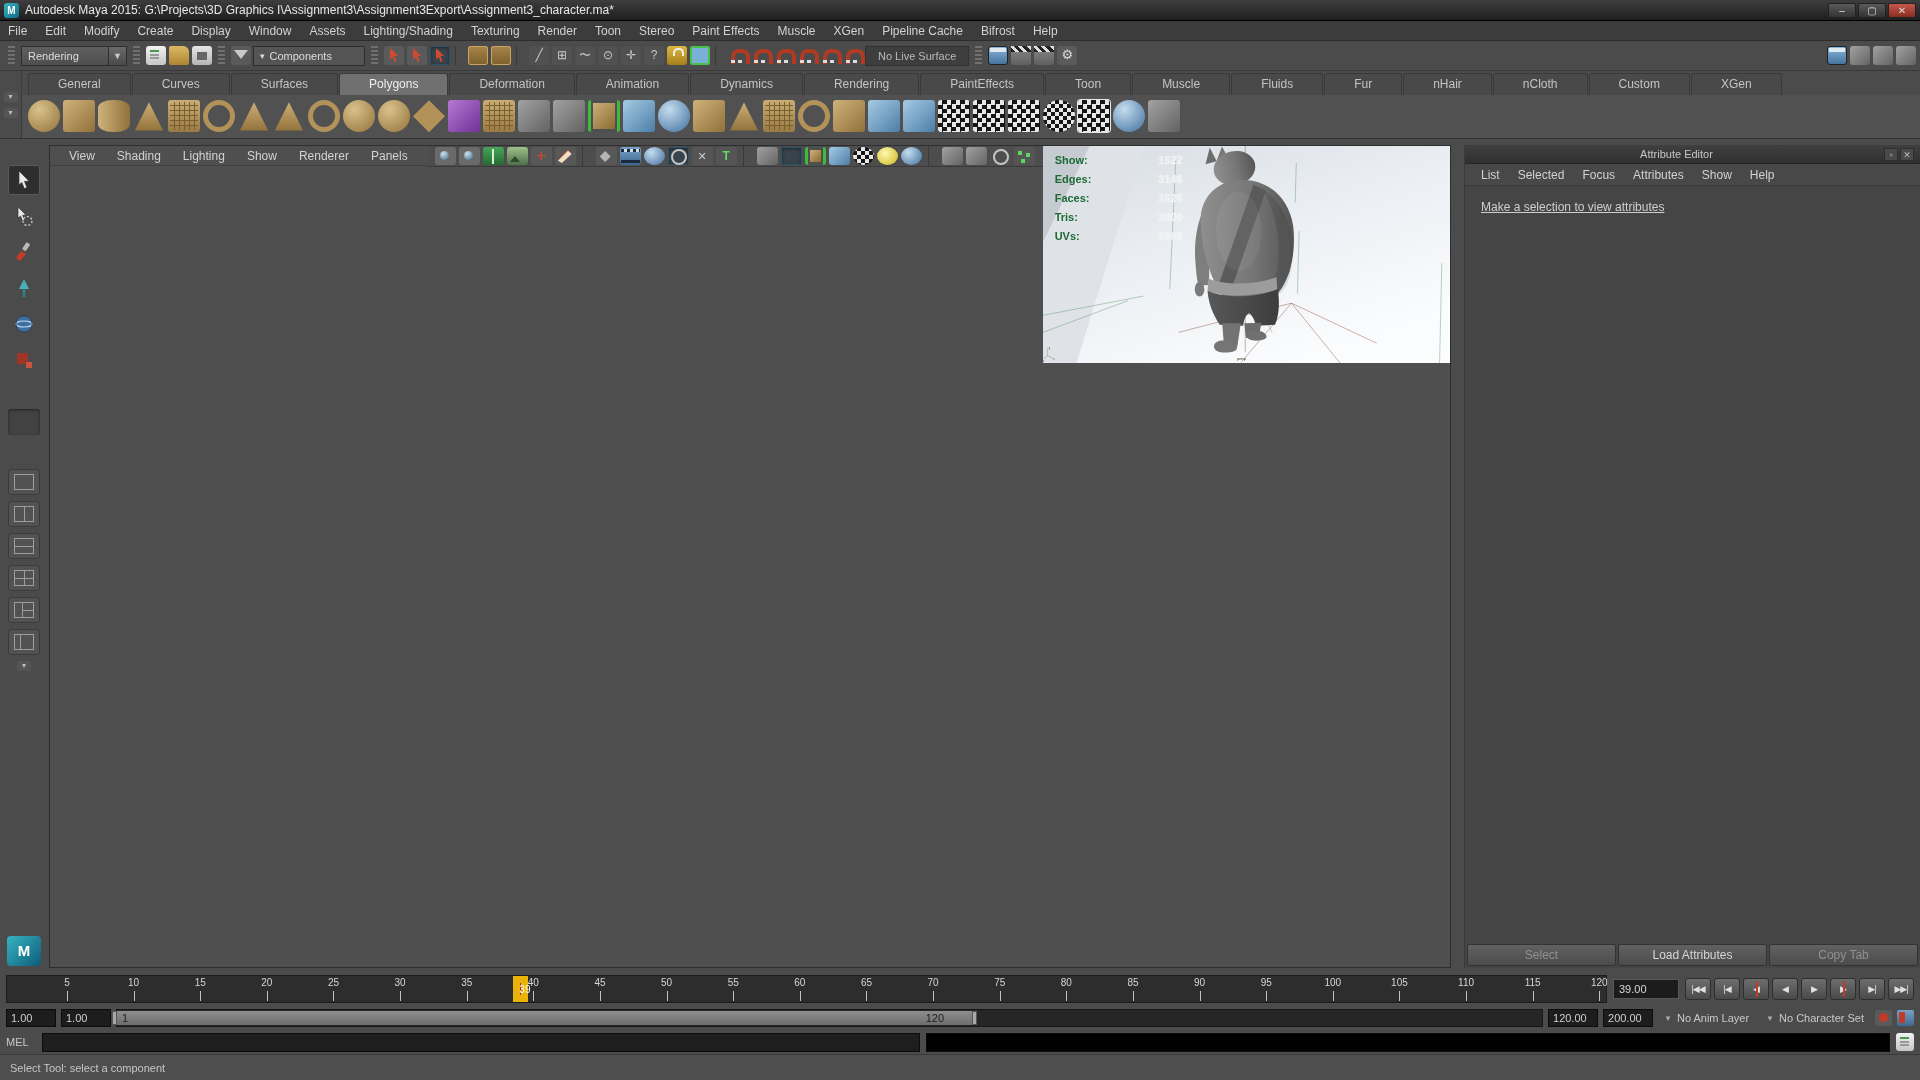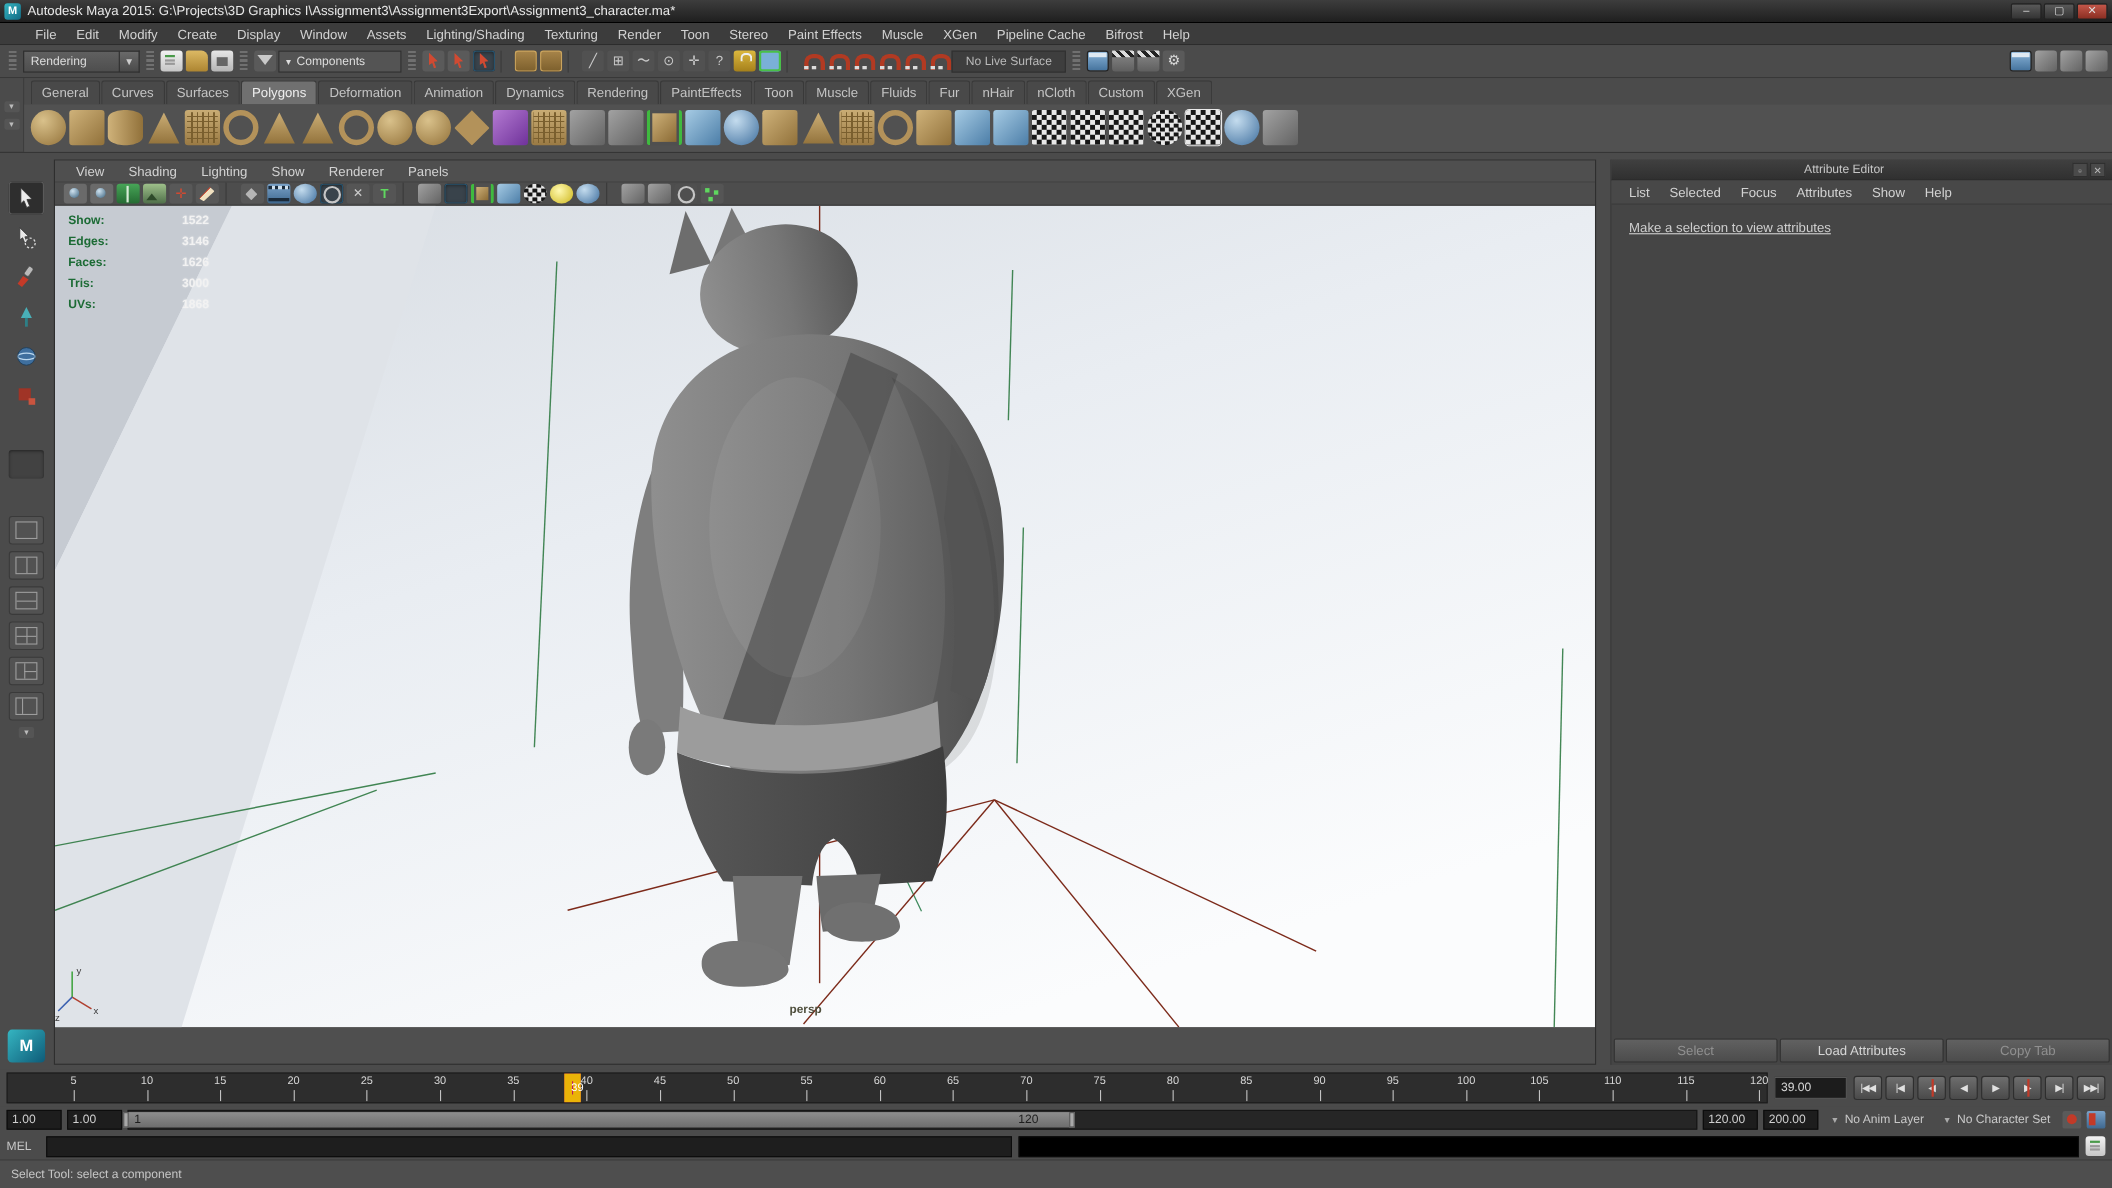--- a/index.html
+++ b/index.html
@@ -8,21 +8,21 @@
 
   
   #titlebar { height:21px; background:linear-gradient(#3d3d3d,#1f1f1f); display:flex; align-items:center; padding:0 4px; border-bottom:1px solid #000; }
   .maya-mini { width:15px; height:15px; border-radius:3px; background:linear-gradient(135deg,#35b5c1,#126a84); color:#fff; font-size:10px; font-weight:bold; text-align:center; line-height:15px; margin-right:6px; }
   #title-text { font-size:12px; color:#e8e8e8; white-space:nowrap; }
   #win-controls { margin-left:auto; display:flex; gap:2px; }
   .winbtn { width:28px; height:15px; font-size:10px; line-height:14px; text-align:center; color:#ddd; background:linear-gradient(#5a5a5a,#333); border:1px solid #222; border-radius:2px; }
   .winbtn.close { background:linear-gradient(#c4574a,#8a2e22); }
 
   
-  #menubar { height:20px; background:#3c3c3c; display:flex; align-items:center; padding:0 24px; gap:2px; border-bottom:1px solid #2c2c2c; }
+  #menubar { height:20px; background:#3c3c3c; display:flex; align-items:center; padding:0 0; gap:2px; border-bottom:1px solid #2c2c2c; }
   .menu-item { font-size:12px; color:#d2d2d2; padding:2px 8px; }
 
   
   #statusline { height:30px; background:#4b4b4b; display:flex; align-items:center; padding:0 4px; border-bottom:1px solid #383838; gap:2px; }
   .grip { width:7px; height:20px; background:repeating-linear-gradient(to bottom,#707070 0 2px,transparent 2px 4px); margin:0 4px; flex:none; }
   .sel { display:flex; flex:none; }
   .sel .txt { width:88px; height:20px; background:linear-gradient(#606060,#4e4e4e); border:1px solid #2e2e2e; color:#ddd; font-size:11px; padding:3px 6px; }
   .sel .arr { width:18px; height:20px; background:linear-gradient(#6a6a6a,#4a4a4a); border:1px solid #2e2e2e; border-left:none; font-size:9px; text-align:center; line-height:19px; color:#ccc; }
   .flatfield { height:20px; background:#3e3e3e; border:1px solid #303030; color:#b9b9b9; font-size:11px; padding:3px 12px; flex:none; }
   .combo { display:flex; align-items:center; width:112px; height:20px; background:#545454; border:1px solid #2e2e2e; font-size:11px; color:#ddd; padding:0 6px; gap:5px; flex:none; }
@@ -94,21 +94,21 @@
   .v-tan-grid::after { content:''; position:absolute; inset:2px; background:repeating-linear-gradient(0deg,transparent 0 4px,#7a5f2e 4px 5px),repeating-linear-gradient(90deg,transparent 0 4px,#7a5f2e 4px 5px); }
   .v-tan-ring { border-radius:50%; border:5px solid #b3925a; background:transparent; }
   .v-tan-diamond { background:#b3925a; clip-path:polygon(50% 0,100% 50%,50% 100%,0 50%); }
 
   
   #shelf { height:68px; background:#4b4b4b; border-bottom:1px solid #333; display:flex; }
   #shelf-left { width:22px; display:flex; flex-direction:column; align-items:center; justify-content:center; gap:6px; border-right:1px solid #3c3c3c; }
   .shelf-arr { font-size:8px; color:#bbb; width:14px; height:10px; text-align:center; line-height:10px; background:#555; border-radius:2px; }
   #shelf-right { flex:1; display:flex; flex-direction:column; min-width:0; }
   #shelf-tabs { height:24px; display:flex; align-items:flex-end; gap:1px; padding:0 6px; overflow:hidden; }
-  .tab { font-size:12px; color:#c4c4c4; background:#494949; border:1px solid #393939; border-bottom:none; border-radius:3px 3px 0 0; padding:3px 9px 4px; white-space:nowrap;margin-top:48px; }
+  .tab { font-size:12px; color:#c4c4c4; background:#494949; border:1px solid #393939; border-bottom:none; border-radius:3px 3px 0 0; padding:3px 29px 4px; white-space:nowrap;margin-top:48px; }
   .tab.active { background:#707070; color:#eee; }
   #shelf-icons { height:44px; display:flex; align-items:center; gap:3px; padding:0 6px; background:#515151; overflow:hidden; }
   #shelf-icons .ic { width:32px; height:32px; }
 
   
   #main { flex:1; display:flex; min-height:0; }
   #toolbox { width:48px; display:flex; flex-direction:column; align-items:center; padding-top:26px; gap:6px; }
   .tool { width:32px; height:30px; border-radius:3px; display:flex; align-items:center; justify-content:center; }
   .tool.active { background:#2e2e2e; box-shadow:inset 0 0 0 1px #5a5a5a; }
   .tool svg { display:block; }
@@ -120,21 +120,21 @@
   .lay-b::before { display:block; left:50%; top:0; bottom:0; width:1px; }
   .lay-c::before { display:block; top:50%; left:0; right:0; height:1px; }
   .lay-d::before { display:block; left:50%; top:0; bottom:0; width:1px; }
   .lay-d::after { display:block; top:50%; left:0; right:0; height:1px; }
   .lay-e::before { display:block; left:38%; top:0; bottom:0; width:1px; }
   .lay-e::after { display:block; top:50%; left:38%; right:0; height:1px; }
   .lay-f::before { display:block; left:30%; top:0; bottom:0; width:1px; }
   #toolbox .maya-logo { margin-top:auto; margin-bottom:6px; width:34px; height:30px; border-radius:4px; background:linear-gradient(135deg,#35b5c1,#0e5b78); color:#fff; font-weight:bold; font-size:15px; text-align:center; line-height:30px; }
 
   
-  #viewport { flex:1; display:flex; flex-direction:column; margin:6px 13px 4px 1px; border:1px solid #2e2e2e; min-width:0; background:#4f4f4f; }
+  #viewport { flex:1; display:flex; flex-direction:row; margin:6px 13px 4px 1px; border:1px solid #2e2e2e; min-width:0; background:#4f4f4f; }
   #vp-menubar { height:20px; display:flex; align-items:center; gap:4px; padding:0 10px; background:#4f4f4f; border-bottom:1px solid #404040; }
   #vp-menubar .menu-item { font-size:12px; padding:2px 9px; }
   #vp-toolbar { height:21px; display:flex; align-items:center; gap:3px; padding:0 8px; background:#4d4d4d; border-bottom:1px solid #3a3a3a; }
   #vp-toolbar .ic { width:21px; height:18px; }
   #vp-canvas { flex:1; position:relative; min-height:0; }
   #vp-canvas svg.scene { position:absolute; inset:0; }
   #hud { position:absolute; left:12px; top:5px; width:128px; }
   .hud-row { display:flex; font-size:11px; font-weight:bold; line-height:19px; }
   .hud-label { color:var(--hud-label,#1c6b35); }
   .hud-value { margin-left:auto; color:var(--hud-value,#f2f2f2); text-shadow:0 0 2px rgba(255,255,255,.5); }

